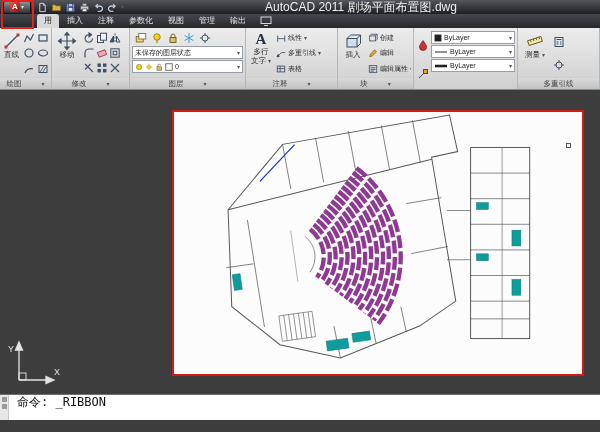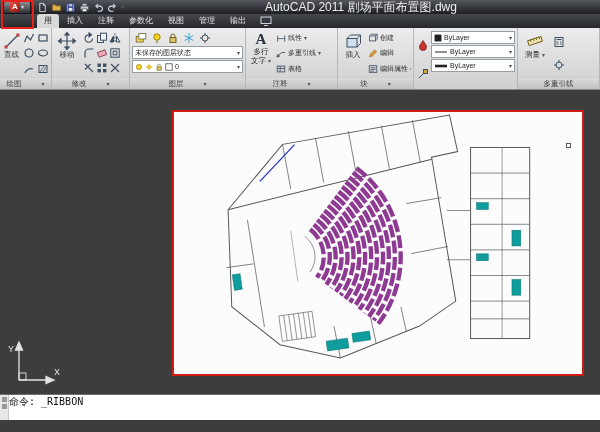--- a/index.html
+++ b/index.html
@@ -57,21 +57,21 @@
   
   .layoutbar { height:12px; background:#c7c7c7; border-top:1px solid #8a8a8a; display:flex; align-items:flex-end; gap:1px; padding-left:2px; font-size:7.5px; color:#333; }
   .lnav { font-size:6px; padding:0 2px 1px; color:#2e2e2e; }
   .ltab { height:11px; padding:0 6px; display:flex; align-items:center; background:#b9b9b9; border:1px solid #979797; border-bottom:none; border-radius:2px 2px 0 0; font-style:italic; }
   .ltab.active { background:#f6f6f6; font-style:normal; font-weight:bold; }
 
   
   .cmd { height:26px; background:#fff; border-top:1px solid #6f6f6f; display:flex; }
   .cmd-gutter { width:9px; background:#e7e7e7; border-right:1px solid #c9c9c9; display:flex; flex-direction:column; align-items:center; gap:2px; padding-top:2px; }
   .gut { width:5px; height:5px; background:#9a9a9a; }
-  .cmd-lines { flex:1; font-family:"DejaVu Sans Mono","Liberation Mono",monospace; font-size:10px; line-height:10px; color:#111; padding:2px 0; }
+  .cmd-lines { flex:1; font-family:"DejaVu Sans Mono","Liberation Mono",monospace; font-size:12px; line-height:10px; color:#111; padding:2px 8px; }
 
   svg { overflow:visible; }
 </style>
 </head>
 <body>
 
 <div class="app">
 
   <div class="red-box"></div>
 

